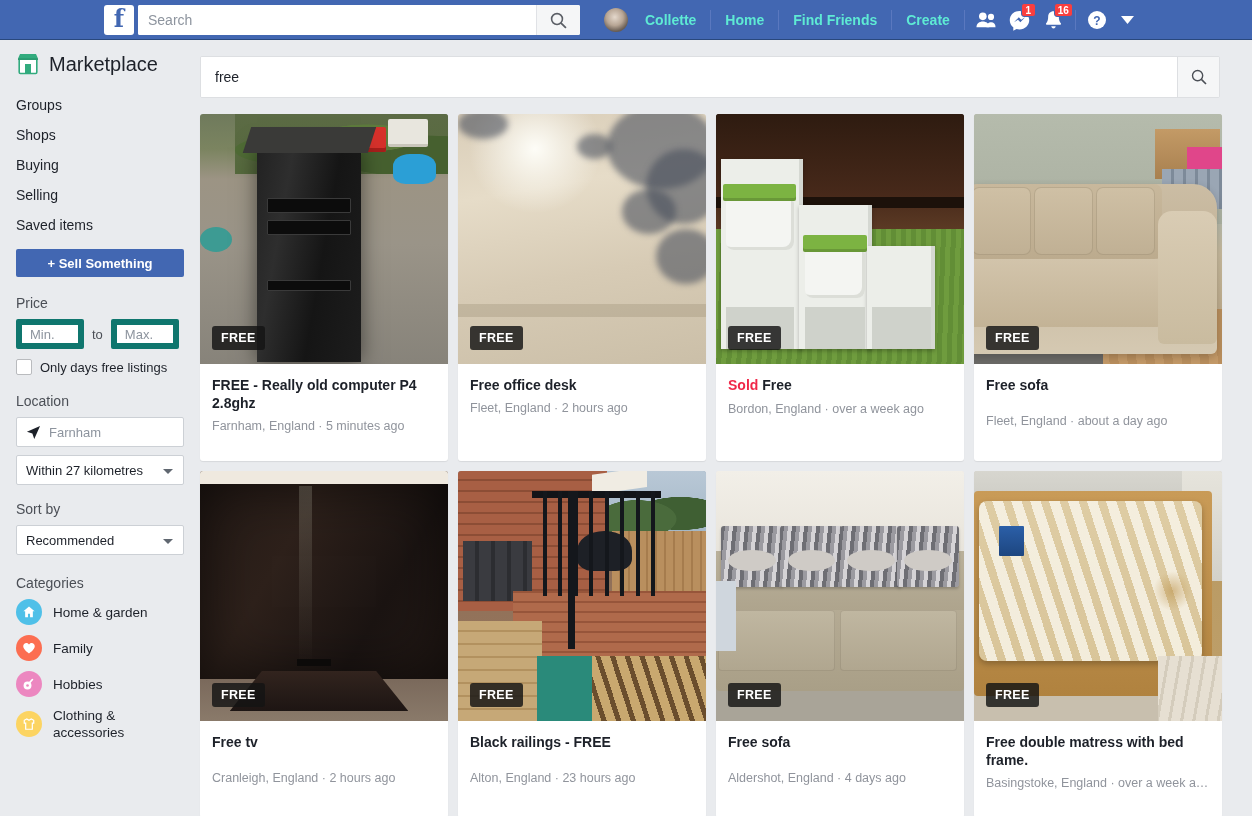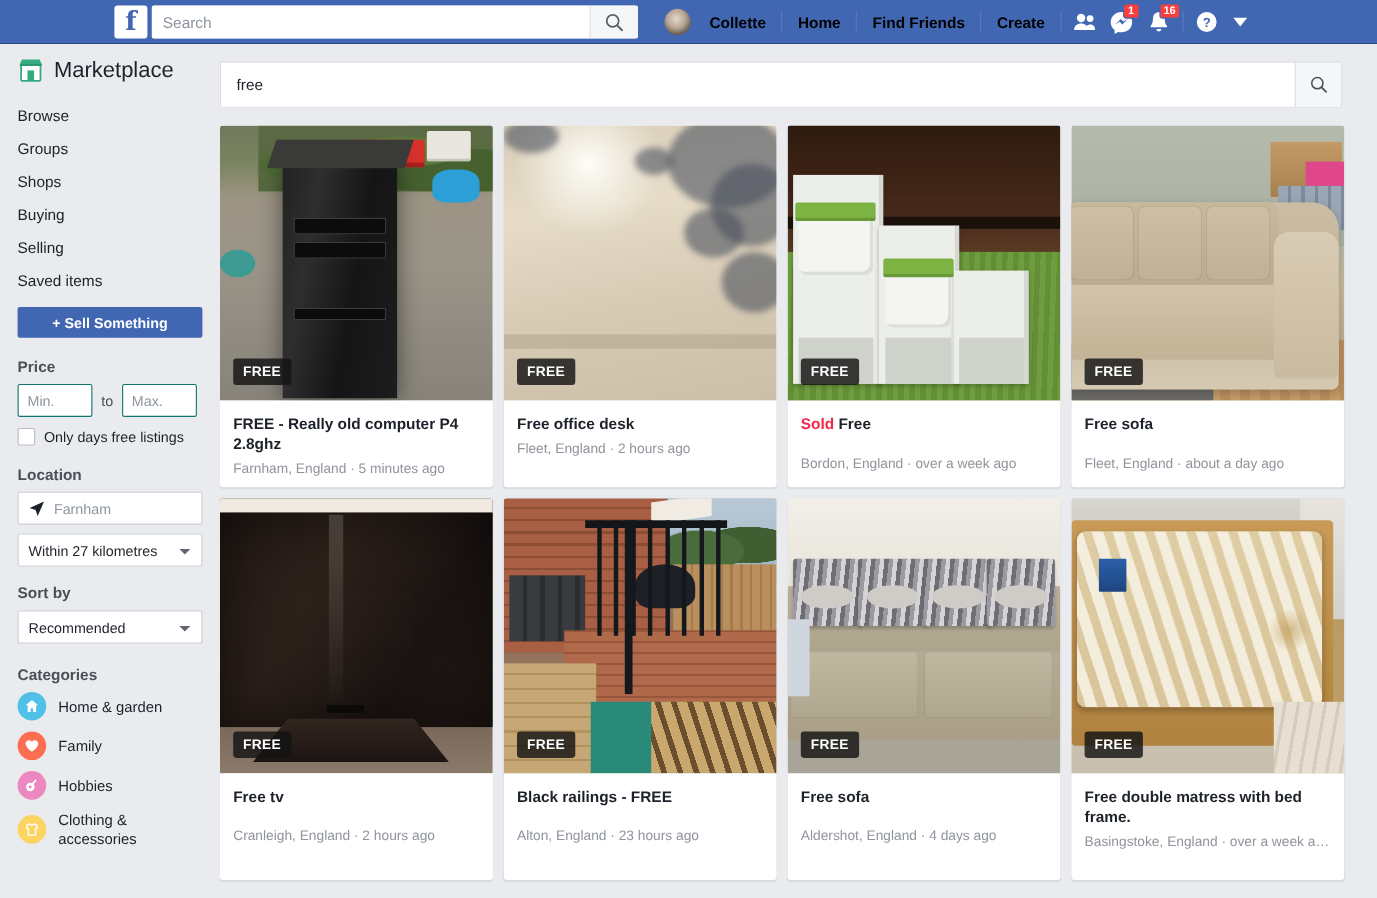--- a/index.html
+++ b/index.html
@@ -51,21 +51,21 @@
   .nav-right {
     position: absolute; left: 604px; top: 0;
     height: 40px; display: flex; align-items: center;
   }
   .nav-avatar {
     width: 24px; height: 24px; border-radius: 50%;
     background: radial-gradient(circle at 45% 38%, #e4d8cc 0%, #b8a695 42%, #6d6157 70%, #3f3a36 100%);
     margin-right: 7px; flex: none;
   }
   .nav-link {
-    color: #000000; font-size: 14px; font-weight: bold;
+    color: #5eead4; font-size: 14px; font-weight: bold;
     text-decoration: none; cursor: pointer;
     padding: 0 10px; line-height: 40px; white-space: nowrap;
   }
   .nav-sep { width: 1px; height: 20px; background: #5a78bf; margin: 0 4px; }
   .nav-icon-btn {
     position: relative; width: 34px; height: 40px;
     display: flex; align-items: center; justify-content: center;
     cursor: pointer;
   }
   .badge {
@@ -100,27 +100,27 @@
   }
   .sell-btn {
     display: block; width: 168px; height: 28px;
     background: #4267b2; color: #fff;
     border: 0; border-radius: 2px;
     font-family: "Liberation Sans", sans-serif;
     font-size: 13px; font-weight: bold; cursor: pointer;
     margin-top: 9px; margin-bottom: 18px;
   }
   .filter-head {
-    font-size: 14px; font-weight: bold; color: #4b4f56;
+    font-size: 14px; font-weight: normal; color: #4b4f56;
     margin-bottom: 8px;
   }
   .price-row { display: flex; align-items: center; gap: 8px; margin-bottom: 10px; }
   .price-input {
     width: 68px; height: 30px;
-    border: 1px solid #0f766e; border-radius: 2px;
+    border: 6px solid #0f766e; border-radius: 2px;
     background: #fff; font-size: 13px; color: #1d2129;
     padding: 0 8px; outline: none;
     font-family: "Liberation Sans", sans-serif;
   }
   .price-input::placeholder { color: #8d949e; }
   .to-lbl { font-size: 13px; color: #4b4f56; }
   .chk-row { display: flex; align-items: center; gap: 8px; margin-bottom: 18px; }
   .chk {
     width: 16px; height: 16px; border: 1px solid #b9bbbe;
     background: #fff; border-radius: 2px; cursor: pointer; flex: none;
@@ -202,21 +202,21 @@
   .card-img {
     position: relative; width: 248px; height: 250px;
     overflow: hidden; background: #ddd;
   }
   .free-badge {
     position: absolute; left: 12px; bottom: 14px;
     background: rgba(20,20,20,.82); color: #fff;
     font-size: 12.5px; font-weight: bold; letter-spacing: .3px;
     padding: 5px 9px; border-radius: 3px;
   }
-  .card-body { padding: 12px 12px 14px 12px; height: 79px; }
+  .card-body { padding: 12px 12px 14px 12px; height: 97px; }
   .card-title {
     font-size: 14px; font-weight: bold; color: #1d2129;
     line-height: 18px; margin-bottom: 6px;
   }
   .card-title .sold { color: #f02849; }
   .card-meta {
     font-size: 12.5px; color: #90949c; line-height: 16px;
     position: absolute; margin-top: 0;
   }
   .meta-abs { position: relative; top: 14px; }
@@ -494,21 +494,20 @@
   <div class="mp-header">
     <svg width="24" height="24" viewBox="0 0 24 24">
       <path d="M2 6.5L4 2h16l2 4.5z" fill="#32ab7e"></path>
       <rect x="3.2" y="6.5" width="17.6" height="15" rx="1.2" fill="#fff" stroke="#32ab7e" stroke-width="1.6"></rect>
       <rect x="9" y="12" width="6" height="9.5" fill="#32ab7e"></rect>
       <rect x="2" y="6.2" width="20" height="1.8" fill="#2b9a70"></rect>
     </svg>
     <span class="mp-title">Marketplace</span>
   </div>
 
-  <a class="side-link">Browse</a>
   <a class="side-link">Groups</a>
   <a class="side-link">Shops</a>
   <a class="side-link">Buying</a>
   <a class="side-link">Selling</a>
   <a class="side-link">Saved items</a>
 
   <button class="sell-btn">+ Sell Something</button>
 
   <div class="filter-head">Price</div>
   <div class="price-row">
@@ -653,21 +652,21 @@
               <i class="bin g2"></i>
             <i class="hole h1"></i>
               <i class="hole h2"></i>
               <i class="hole h3"></i>
           </i>
         </div>
         <span class="free-badge">FREE</span>
       </div>
       <div class="card-body">
         <div class="card-title"><span class="sold">Sold</span> <span>Free</span></div>
-        <div class="card-meta meta-abs" style="position:static;margin-top:19px">Bordon, England · over a week ago</div>
+        <div class="card-meta meta-abs" style="position:static;margin-top:7px">Bordon, England · over a week ago</div>
       </div>
     </div>
 
     <div class="card">
       <div class="card-img">
         <div class="ph p4">
           <i class="wall"></i>
             <i class="floor"></i>
             <i class="rug"></i>
           <i class="boxes"></i>

